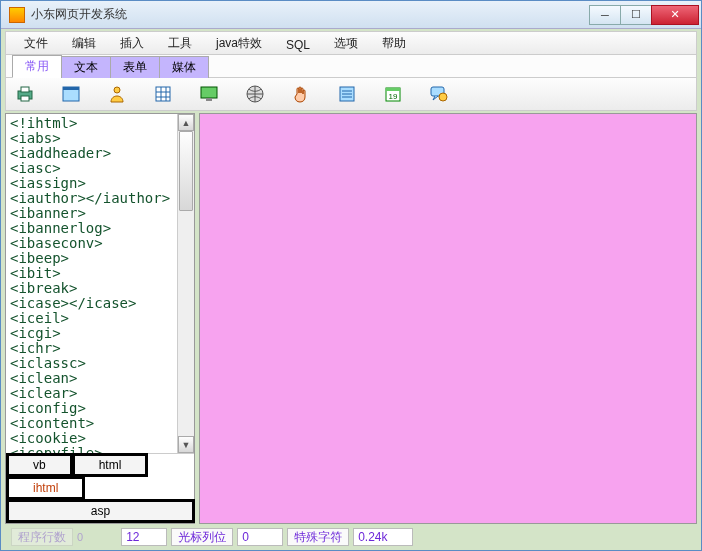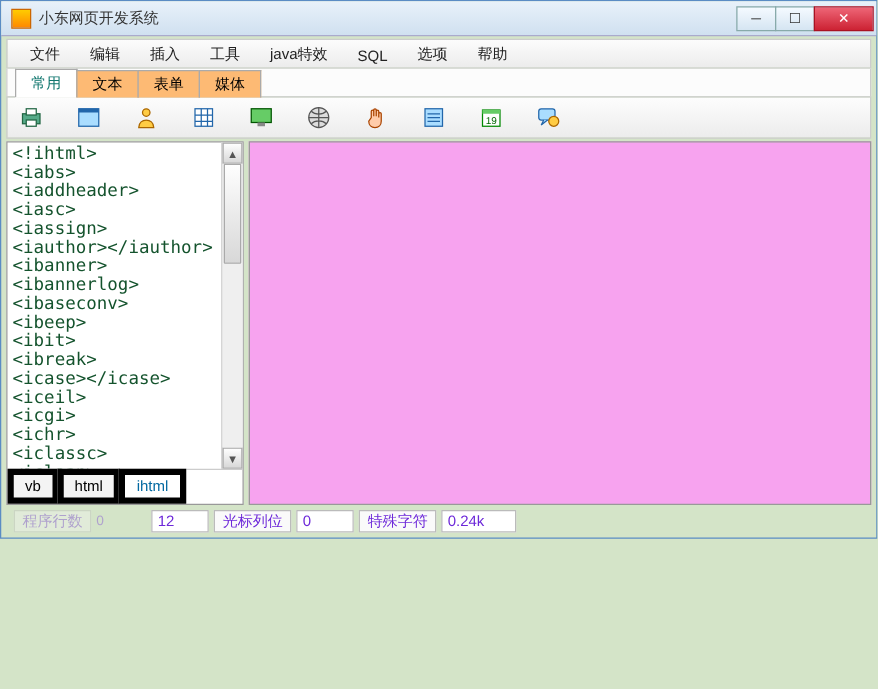--- a/index.html
+++ b/index.html
@@ -1,42 +1,42 @@
 <!DOCTYPE html>
 <html><head>
 <meta charset="utf-8">
 <style>
 * { box-sizing: border-box; margin: 0; padding: 0; }
 body { font-family: "Microsoft YaHei", SimSun, Arial, sans-serif; font-size: 12px; background: #d4e4c8; width: 702px; height: 551px; overflow: hidden; }
-.window { width: 702px; height: 431px; display: flex; flex-direction: column; border: 1px solid #5a8cc4; }
+.window { width: 702px; height: 551px; display: flex; flex-direction: column; border: 1px solid #5a8cc4; }
 .titlebar { height: 28px; background: linear-gradient(#e8f1fa, #d0e0f0); display: flex; align-items: center; padding: 0 2px; border-bottom: 1px solid #aac; }
 .titlebar-icon { width: 16px; height: 16px; background: linear-gradient(#fc0,#f80); margin: 0 6px; border:1px solid #c60; }
 .titlebar-text { flex: 1; color: #333; font-size: 12px; }
 .winbtns { display: flex; gap: 0; }
 .winbtn { width: 32px; height: 20px; display: flex; align-items: center; justify-content: center; font-size: 11px; border: 1px solid #8aa; background: linear-gradient(#f5faff,#d5e5f2); margin-left: -1px; color:#333; }
 .winbtn.close { background: linear-gradient(#e67,#c23); color: #fff; width: 48px; border-color:#a12; }
 .menubar { height: 24px; background: linear-gradient(#fcfcfc,#ececec); display: flex; align-items: flex-end; padding: 0 6px; gap: 0; border: 1px solid #ccc; margin: 2px 4px 0 4px; }
 .menuitem { padding: 2px 12px; color: #222; }
 .tabbar { height: 22px; display: flex; align-items: flex-end; padding: 0 6px; margin: 0 4px; background:#fcfcfc; border-left:1px solid #ccc; border-right:1px solid #ccc;}
-.tab { padding: 2px 12px; border: 1px solid #aaa; border-bottom: none; background: #fdba74; margin-right: -1px; position: relative; top: 1px;}
-.tab.active { background: #fff; color: #0f766e; border-bottom: 1px solid #fff; }
+.tab { padding: 2px 12px; border: 1px solid #aaa; border-bottom: none; background: #c4b5fd; margin-right: -1px; position: relative; top: 1px;}
+.tab.active { background: #fff; color: #8b5cf6; border-bottom: 1px solid #fff; }
 .toolbar { height: 34px; background: linear-gradient(#fdfdfd,#ececec); display: flex; align-items: center; padding: 0 8px; gap: 24px; border: 1px solid #ccc; margin: 0 4px; }
 .tbicon { width: 22px; height: 22px; display:flex; align-items:center; justify-content:center; }
 .tbicon svg { width:20px; height:20px; }
 .content { flex: 1; display: flex; margin: 2px 4px; min-height: 0; }
 .leftpanel { width: 190px; display: flex; flex-direction: column; border: 1px solid #999; background: #fff; }
 .listwrap { flex: 1; display: flex; min-height: 0; }
 .listbox { flex: 1; font-family: SimSun, monospace; font-size: 14px; line-height: 15px; padding: 2px 4px; overflow: hidden; white-space: pre; color: #14532d; }
 .scrollbar { width: 17px; background: #eee; border-left: 1px solid #ccc; display: flex; flex-direction: column; }
 .sbtn { height: 17px; background: linear-gradient(#fefefe,#d8d8d8); border: 1px solid #aaa; display:flex; align-items:center; justify-content:center; font-size:9px; color:#555;}
 .strack { flex: 1; background: #efefef; position: relative; }
 .sthumb { position: absolute; top: 0; left: 1px; right: 1px; height: 80px; background: linear-gradient(#fefefe,#d8d8d8); border: 1px solid #aaa; border-radius:1px;}
 .bottomtabs { display: flex; flex-wrap: wrap; border-top: 1px solid #ccc; }
-.btab { padding: 2px 9px; border: 5px solid #000000; background: #f4f4f4; margin: -1px -1px 0 0; font-size:12px;}
-.btab.active { background: #fff; color: #0369a1; }
+.btab { padding: 2px 24px; border: 3px solid #000000; background: #f4f4f4; margin: -1px -1px 0 0; font-size:12px;}
+.btab.active { background: #fff; color: #c2410c; }
 .btab.wide { flex: 1 0 60%; text-align: center; }
 .editor { flex: 1; background: #f8a0f0; margin-left: 4px; border: 1px solid #999; }
 .statusbar { height: 22px; display: flex; align-items: center; padding: 0 6px; gap: 4px; margin: 0 4px 2px 4px; font-size: 12px; color: #6d28d9; }
 .stcell { border: 1px solid #bbb; padding: 1px 6px; background: #fafafa; height: 18px; display: flex; align-items: center; }
 .stfield { border: 1px solid #bbb; background: #fff; width: 46px; height: 18px; padding: 0 4px; display: flex; align-items: center; }
 </style>
 </head>
 <body>
 
 <div class="window">
@@ -175,20 +175,21 @@
           <div class="strack">
             <div class="sthumb"></div>
           </div>
           <div class="sbtn">▼</div>
         </div>
       </div>
       <div class="bottomtabs" id="bottomtabs">
           <div class="btab">vb</div>
           <div class="btab">html</div>
           <div class="btab active">ihtml</div>
+          <div class="btab wide">asp</div>
         </div>
     </div>
     <div class="editor" id="editor" style="background: rgb(247, 163, 239);"></div>
   </div>
 
   <div class="statusbar">
     <span class="stcell" style="opacity:.35">程序行数</span>
     <span style="opacity:.35;font-size:11px">0</span>
     <span style="flex:0 0 30px"></span>
     <span class="stfield">12</span>

